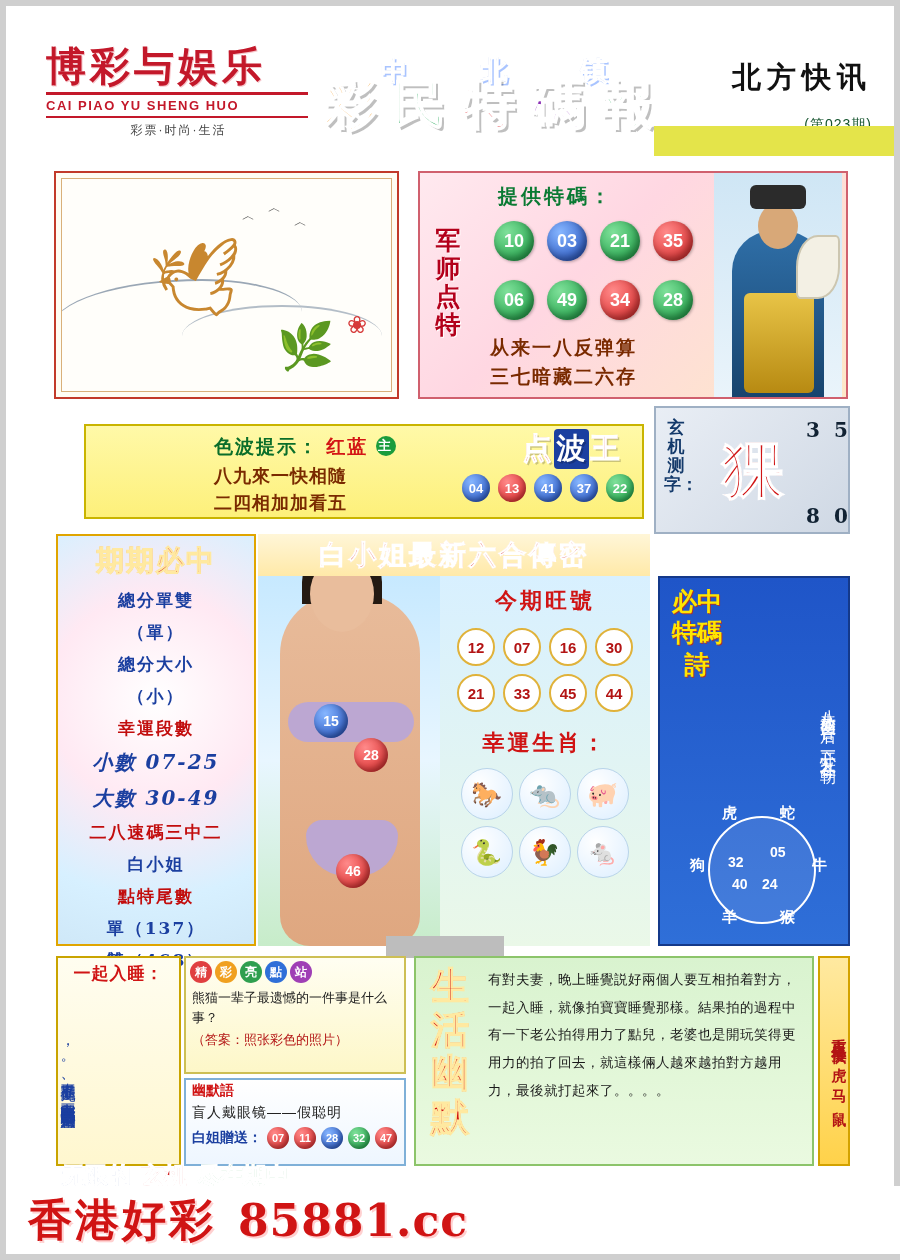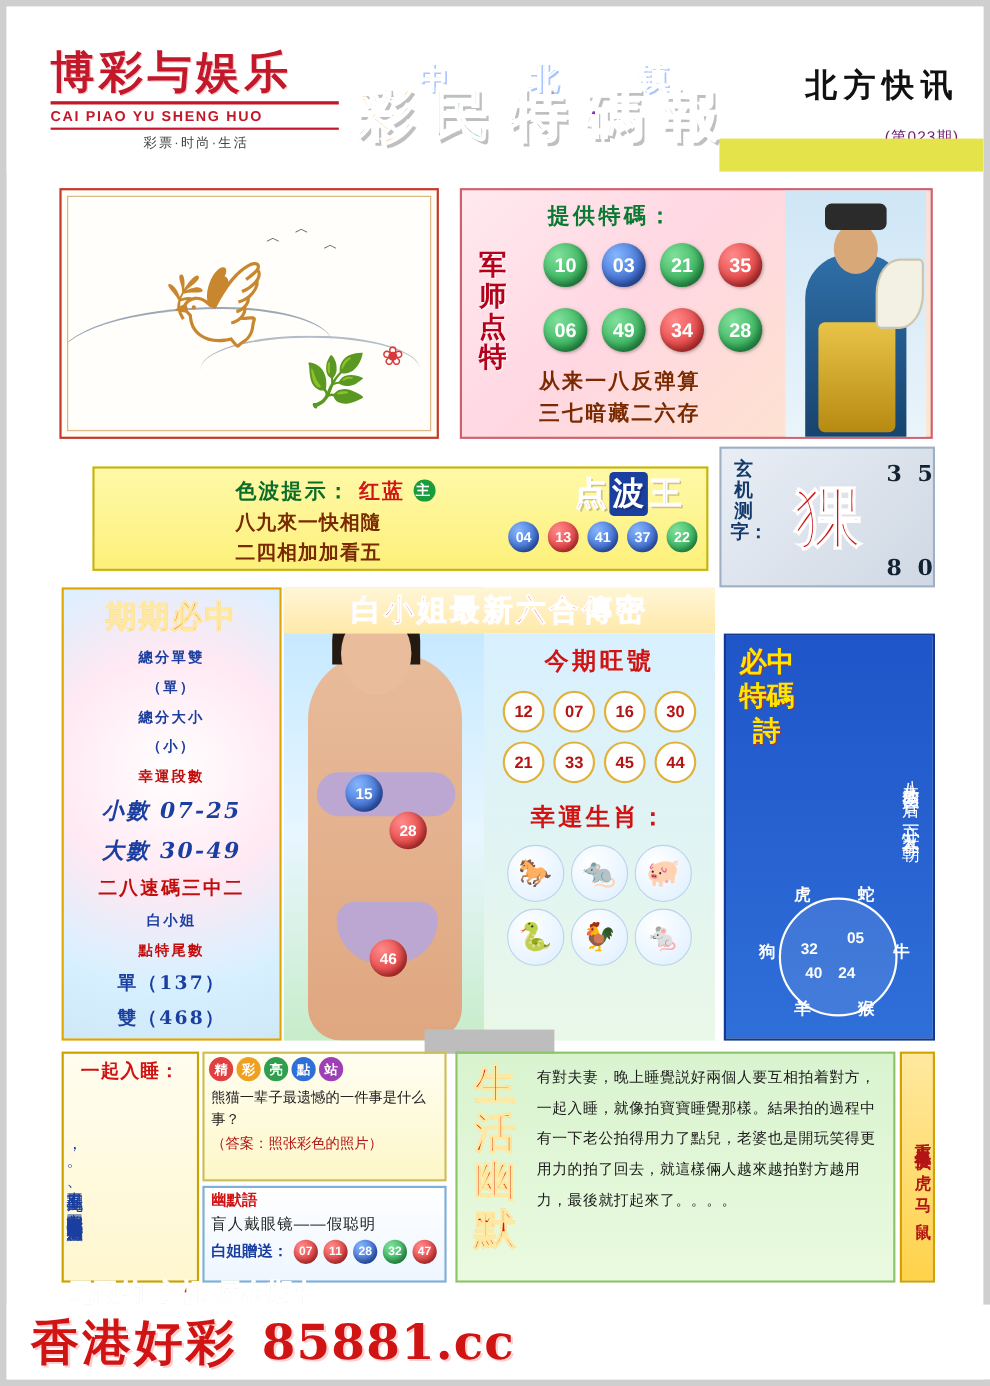--- a/index.html
+++ b/index.html
@@ -51,21 +51,21 @@
   .logo2 .big span{
     font-family:"DejaVu Serif", serif;font-size:52px;font-weight:bold;
     -webkit-text-stroke:2px #ffffff;
     text-shadow:3px 3px 0 rgba(0,0,0,.25);
   }
   .c-green{color:#12a14b;} .c-orange{color:#f08a00;} .c-red{color:#e0242a;} .c-purple{color:#8b2fb5;}
   .hdr-right{position:absolute;right:22px;top:52px;text-align:right;}
   .hdr-right .title{
     font-family:"DejaVu Serif", serif;font-size:29px;color:#111;letter-spacing:6px;font-weight:bold;
   }
-  .hdr-right .issue{font-size:14px;color:#701a75;margin-top:18px;letter-spacing:1px;}
+  .hdr-right .issue{font-size:14px;color:#14532d;margin-top:18px;letter-spacing:1px;}
   .hdr-band{position:absolute;left:648px;top:120px;width:240px;height:30px;background:#e4e44a;}
   
   .crane{
     position:absolute;left:48px;top:165px;width:345px;height:228px;
     background:#fffdf3;border:2px solid #c23a2a;box-sizing:border-box;
   }
   .crane .inner{position:absolute;inset:5px;border:1px solid #d9b07a;background:#fffefa;overflow:hidden;}
   .crane .hill{
     position:absolute;left:-10px;bottom:30px;width:250px;height:80px;
     border-top:2px solid #9aa7b5;border-radius:60% 40% 0 0;
@@ -211,21 +211,21 @@
     position:absolute;left:50px;top:528px;width:200px;height:412px;
     background:radial-gradient(circle at 50% 40%,#ffffff 0%,#ffe9f3 40%,#d7f0ff 75%,#cfe8f8 100%);
     border:2px solid #e0a500;box-sizing:border-box;
   }
   .qiqi .ttl{
     text-align:center;margin-top:6px;
     font-family:"DejaVu Serif", serif;font-size:28px;font-weight:bold;color:#d01414;
     letter-spacing:2px;-webkit-text-stroke:1px #ffe9a0;
   }
   .qiqi .l{
-    text-align:center;font-family:"DejaVu Serif", serif;font-size:13px;color:#1b3fa0;
+    text-align:center;font-family:"DejaVu Serif", serif;font-size:17px;color:#1b3fa0;
     margin-top:9px;letter-spacing:2px;font-weight:bold;
   }
   .qiqi .l.red{color:#c20d0d;}
   .qiqi .l.sm{font-size:17px;}
   .qiqi .l.num{font-style:italic;font-size:20px;color:#1b3fa0;}
   
   .girl{
     position:absolute;left:252px;top:528px;width:182px;height:412px;
     background:linear-gradient(#bfe6ff,#e8f6ff 55%,#c7ecc9);
     overflow:hidden;border:0;

